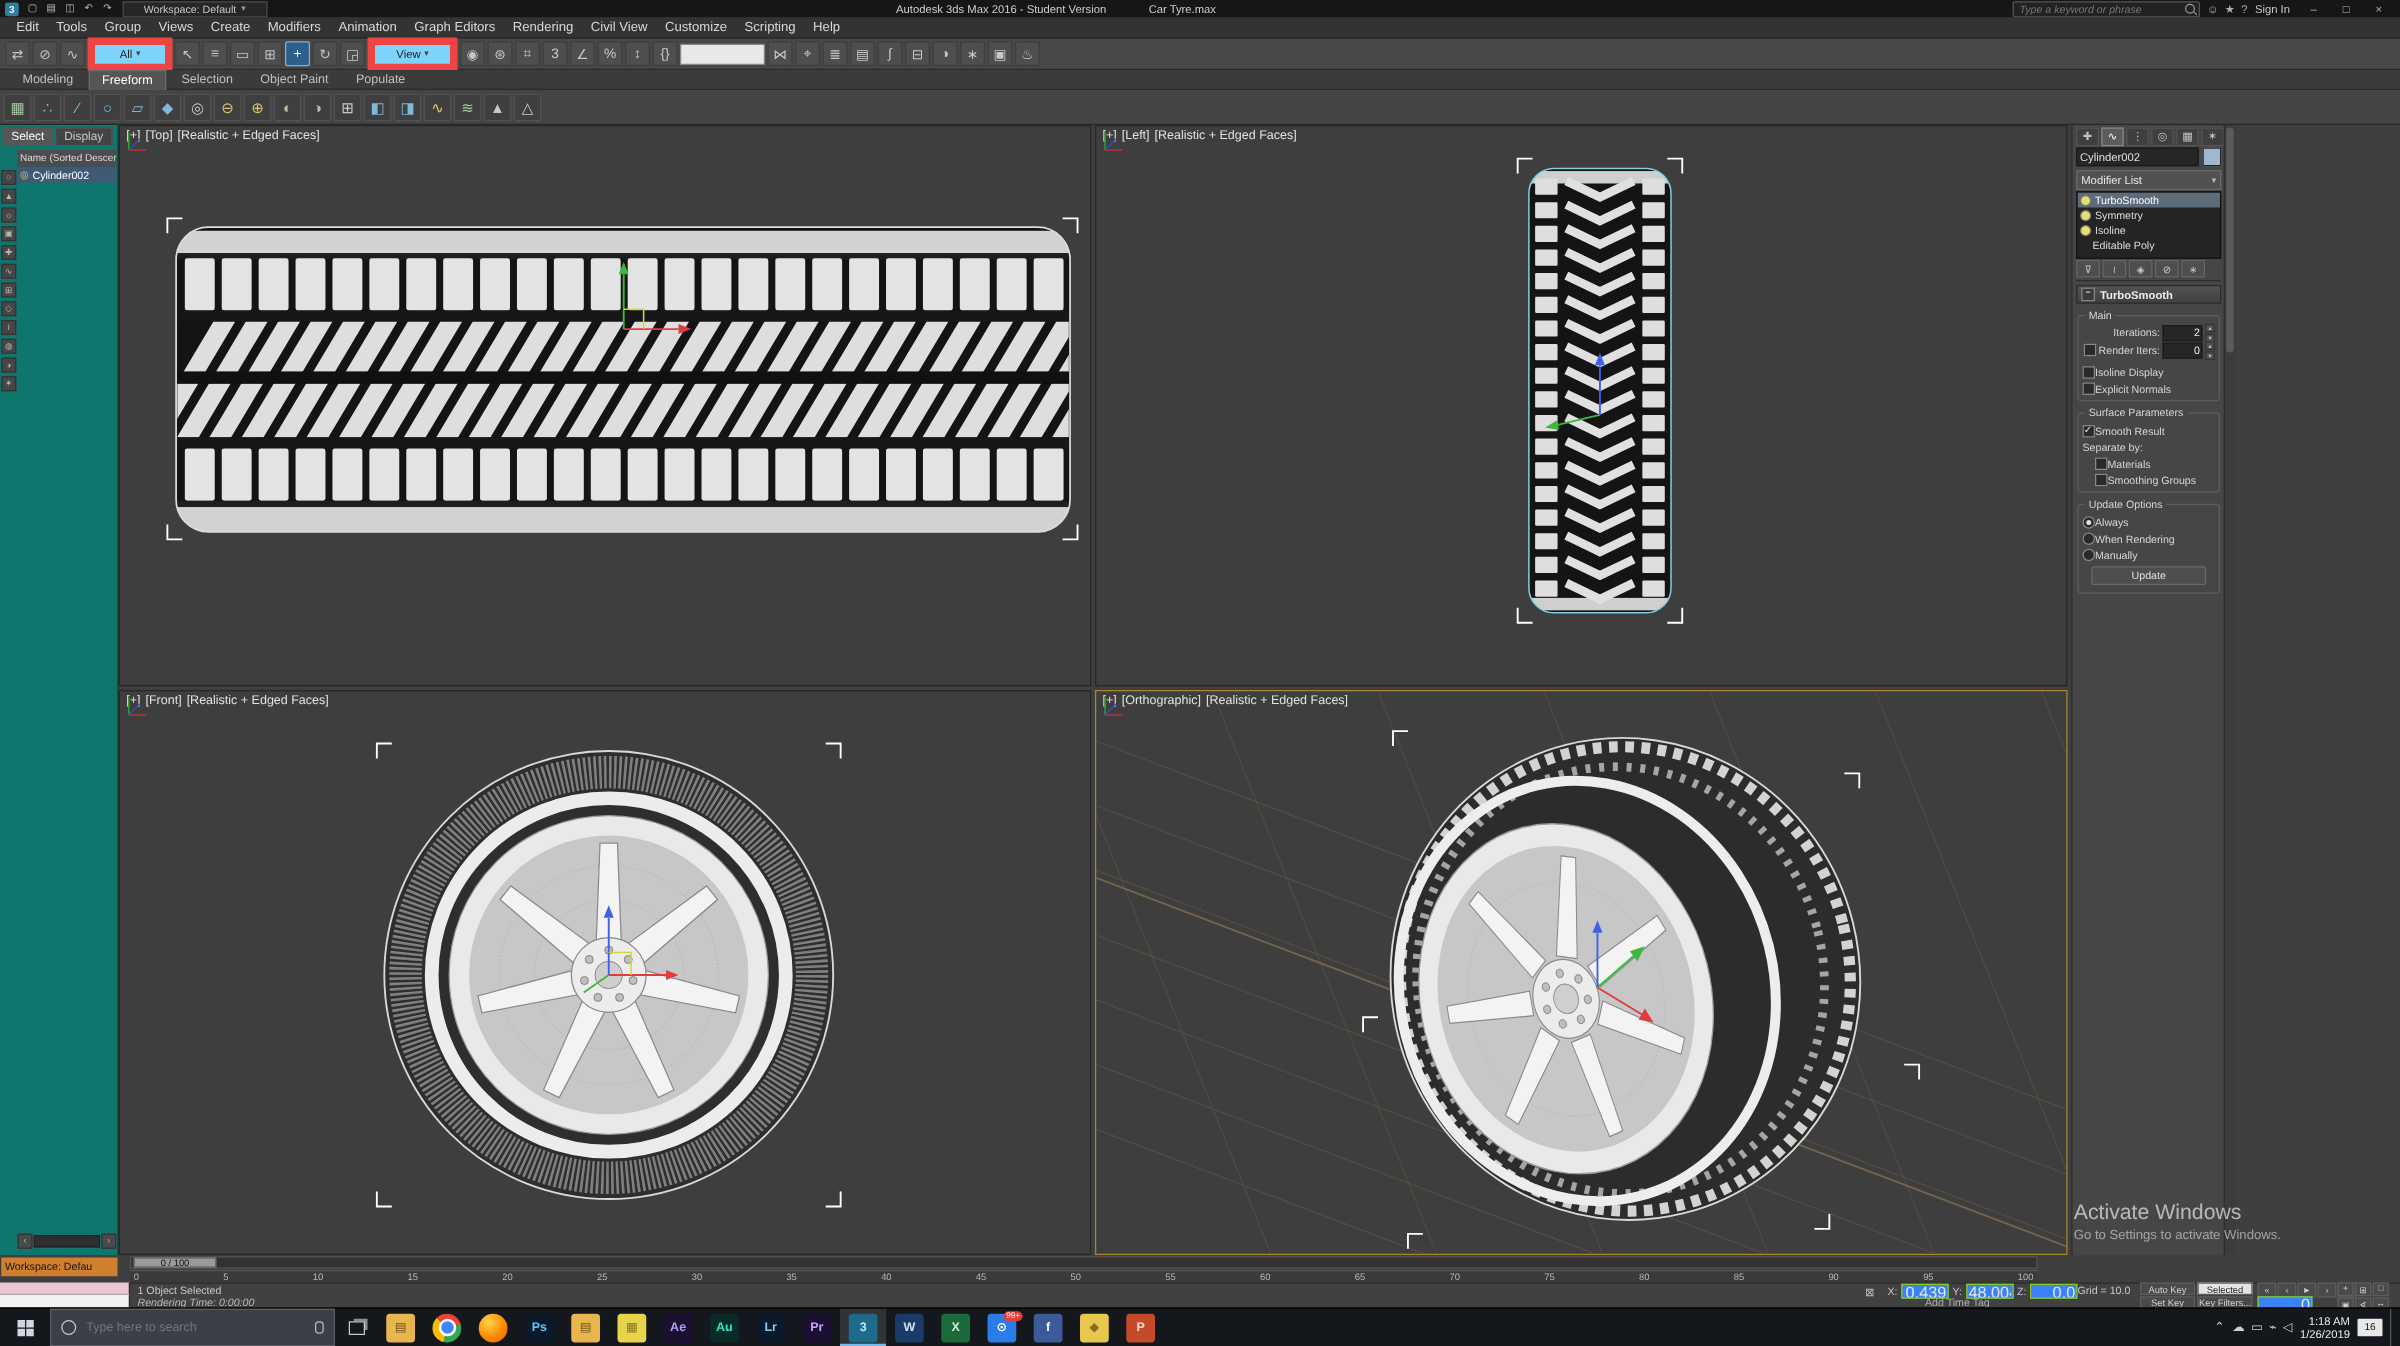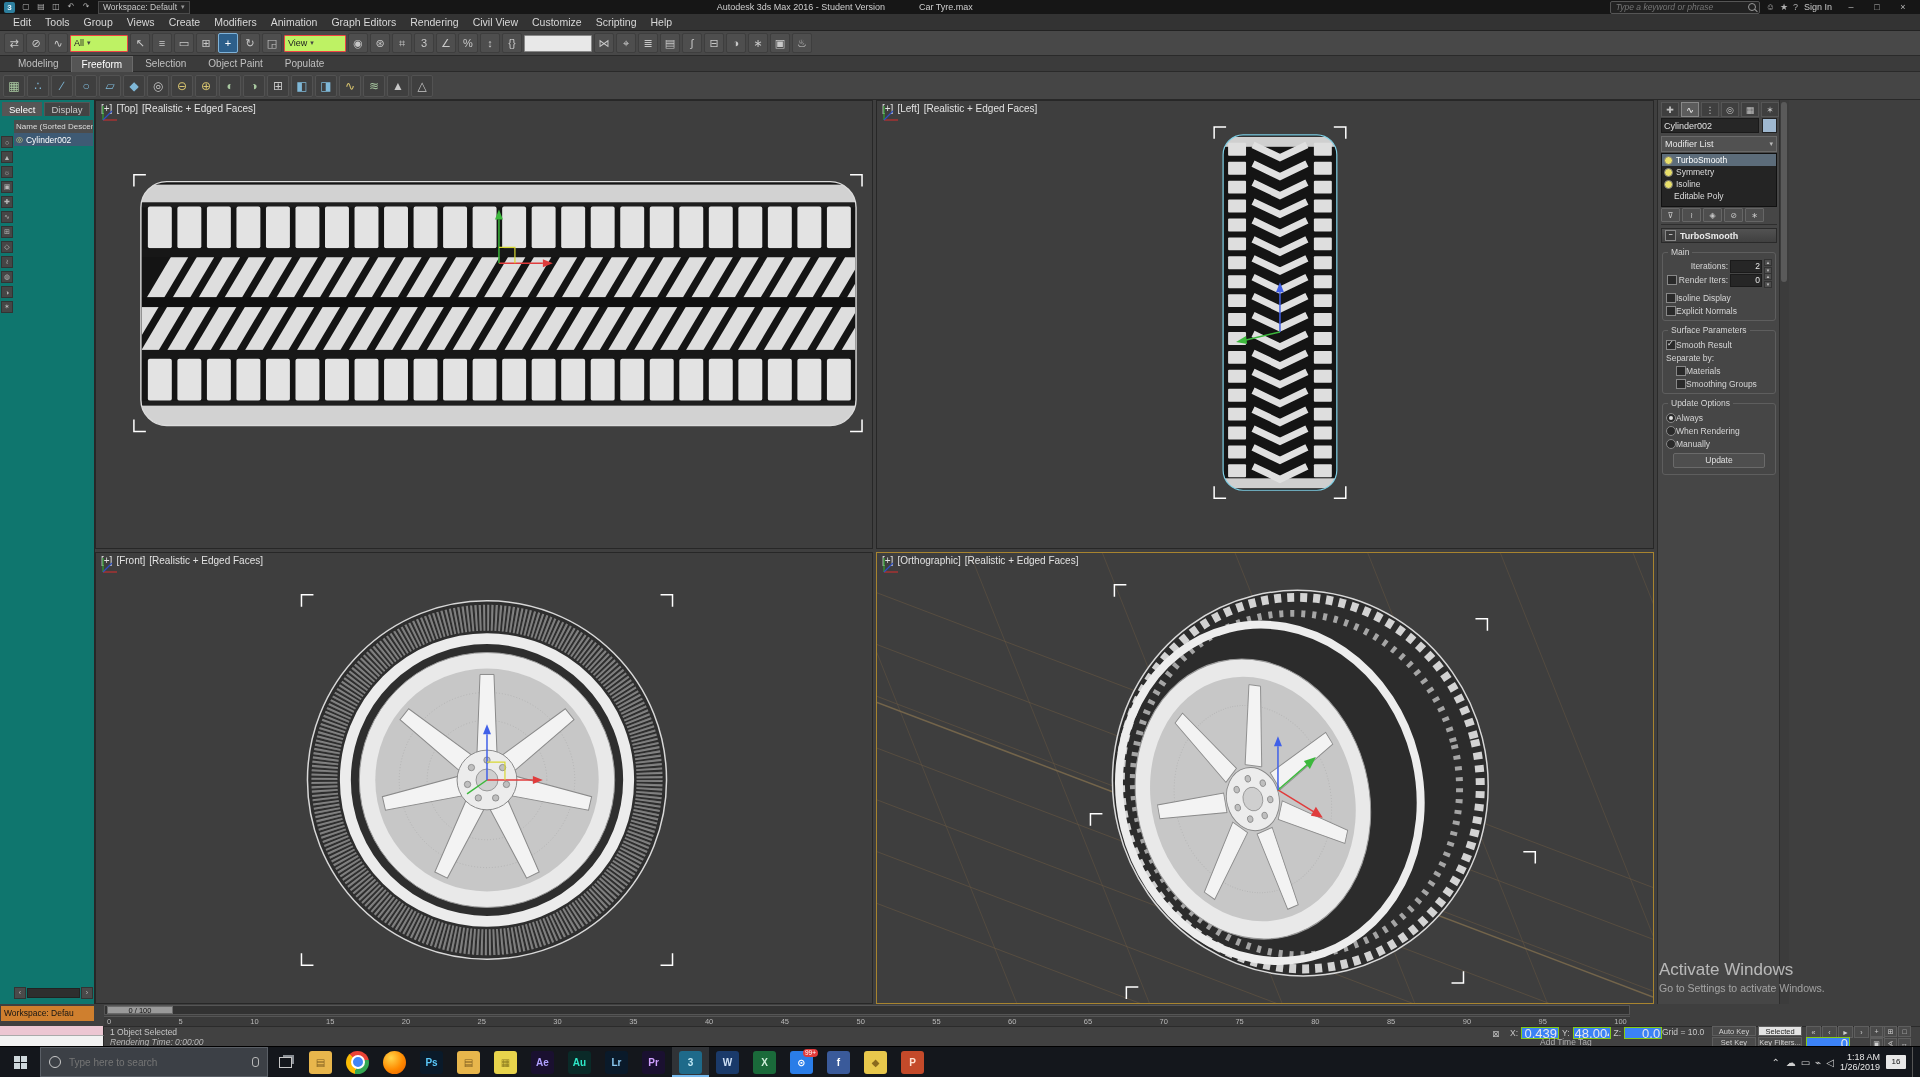--- a/index.html
+++ b/index.html
@@ -3,38 +3,38 @@
 <meta charset="utf-8">
 <style>
   html,body{margin:0;padding:0;background:#222;}
   #root{position:relative;width:1920px;height:1077px;background:#3f3f3f;overflow:hidden;
         font-family:"Liberation Sans","DejaVu Sans",sans-serif;color:#ccc;-webkit-font-smoothing:antialiased;}
   .abs{position:absolute;}
   
   #titlebar{left:0;top:0;width:1920px;height:14px;background:#161616;display:flex;align-items:center;gap:2px;padding:0 4px;box-sizing:border-box;}
   .qa-icon{font-size:8px;color:#b8b8b8;width:14px;text-align:center;line-height:12px;}
   #appLogo{width:11px;height:11px;background:#2d7f9e;color:#eaf7ff;font-size:8px;font-weight:bold;text-align:center;line-height:11px;border-radius:2px;margin-right:2px;}
-  #wsBox{height:11px;background:#262626;border:1px solid #4a4a4a;font-size:8.5px;color:#c8c8c8;display:flex;align-items:center;gap:4px;padding:0 4px;margin-left:3px;}
+  #wsBox{height:11px;background:#262626;border:1px solid #4a4a4a;font-size:8.5px;color:#c8c8c8;display:flex;align-items:center;gap:4px;padding:0 16px;margin-left:3px;}
   #titleCenter{position:absolute;left:44%;transform:translateX(-50%);display:flex;gap:34px;font-size:9px;color:#cfcfcf;white-space:nowrap;}
   #titleRight{position:absolute;right:4px;top:1px;display:flex;align-items:center;gap:6px;height:12px;}
   #tbSearchTop{width:142px;height:11px;background:#222;border:1px solid #555;border-radius:2px;display:flex;align-items:center;padding:0 3px;gap:3px;}
   #tbSearchTop input{flex:1;background:transparent;border:none;outline:none;color:#9a9a9a;font-size:8.5px;font-style:italic;font-family:inherit;min-width:0;}
   .mag{width:6px;height:6px;border:1px solid #999;border-radius:50%;position:relative;flex:none;}
   .mag::after{content:"";position:absolute;width:4px;height:1px;background:#999;transform:rotate(45deg);left:5px;top:6px;}
   .tr-icon{font-size:9px;color:#b0b0b0;}
   #signIn{font-size:9px;color:#c8c8c8;}
   .winbtn{width:26px;text-align:center;font-size:9px;color:#b8b8b8;line-height:12px;}
   
   #menubar{left:0;top:14px;width:1920px;height:17px;background:#333;border-bottom:1px solid #222;display:flex;align-items:center;padding-left:6px;box-sizing:border-box;}
   .menu-item{padding:0 7px;font-size:10.5px;line-height:17px;color:#d8d8d8;}
   
   #toolbar{left:0;top:31px;width:1920px;height:25px;background:#484848;border-bottom:1px solid #2a2a2a;display:flex;align-items:center;gap:2px;padding-left:4px;box-sizing:border-box;}
   .tb-icon{width:18px;height:18px;flex:none;display:flex;align-items:center;justify-content:center;font-size:11px;color:#c8c8c8;background:#4e4e4e;border:1px solid #3e3e3e;border-radius:2px;}
   .tb-icon.active{background:#2d5f8a;border-color:#7fb2d8;color:#fff;}
-  .tb-drop{height:15px;flex:none;background:#bef264;color:#222;font-size:9px;display:flex;align-items:center;justify-content:flex-start;padding:0 3px;border:1px solid #ef4444;border-radius:1px;}
+  .tb-drop{height:15px;flex:none;background:#7dd3fc;color:#222;font-size:9px;display:flex;align-items:center;justify-content:center;padding:0 3px;border:6px solid #ef4444;border-radius:1px;}
   .tb-field{height:15px;flex:none;background:#e8e8e8;border:1px solid #888;border-radius:1px;}
   .drop-arrow{font-size:7px;color:#444;margin-left:3px;}
   
   #ribbonTabs{left:0;top:56px;width:1920px;height:16px;background:#3b3b3b;border-bottom:1px solid #2a2a2a;display:flex;align-items:flex-start;padding-left:8px;gap:2px;box-sizing:border-box;}
   .r-tab{padding:0 10px;font-size:10px;line-height:15px;color:#c0c0c0;}
   .r-tab.active{background:#555;color:#fff;border:1px solid #6a6a6a;border-bottom:none;}
   #ribbonIcons{left:0;top:72px;width:1920px;height:28px;background:#454545;border-bottom:1px solid #282828;display:flex;align-items:center;gap:2px;padding-left:3px;box-sizing:border-box;}
   .rb-icon{width:20px;height:20px;flex:none;background:#3f3f3f;border:1px solid #525252;border-radius:2px;display:flex;align-items:center;justify-content:center;font-size:12px;}
   
   #explorer{left:0;top:100px;width:95px;height:904px;background:#0f766e;border-right:1px solid #262626;box-sizing:border-box;}

